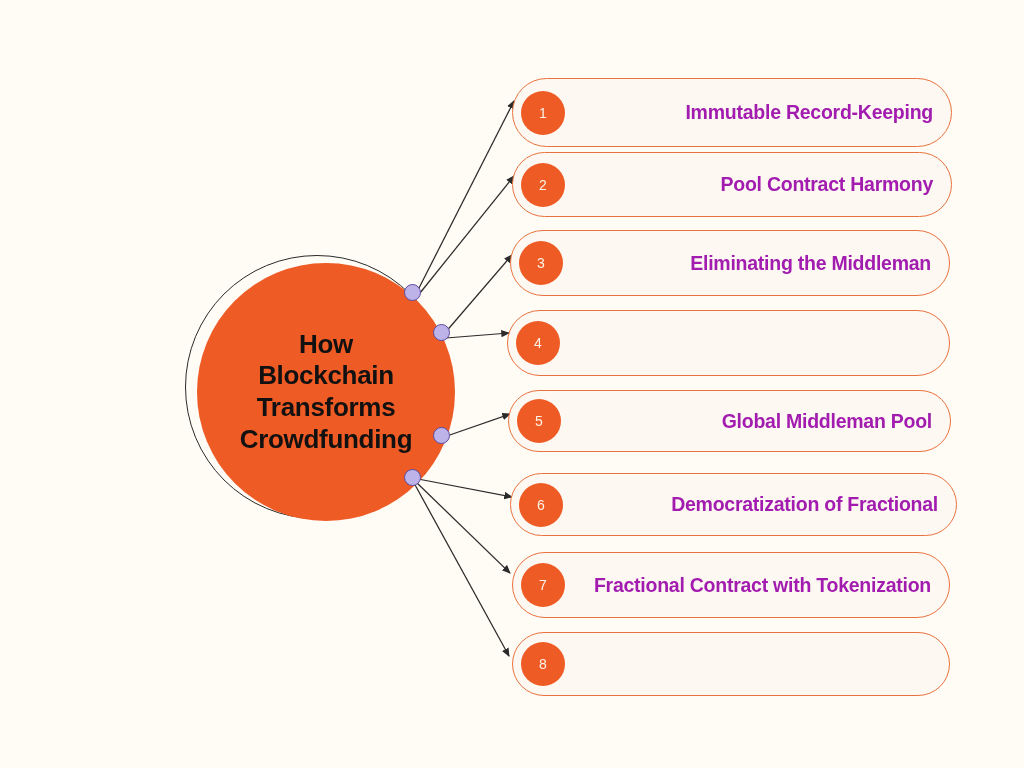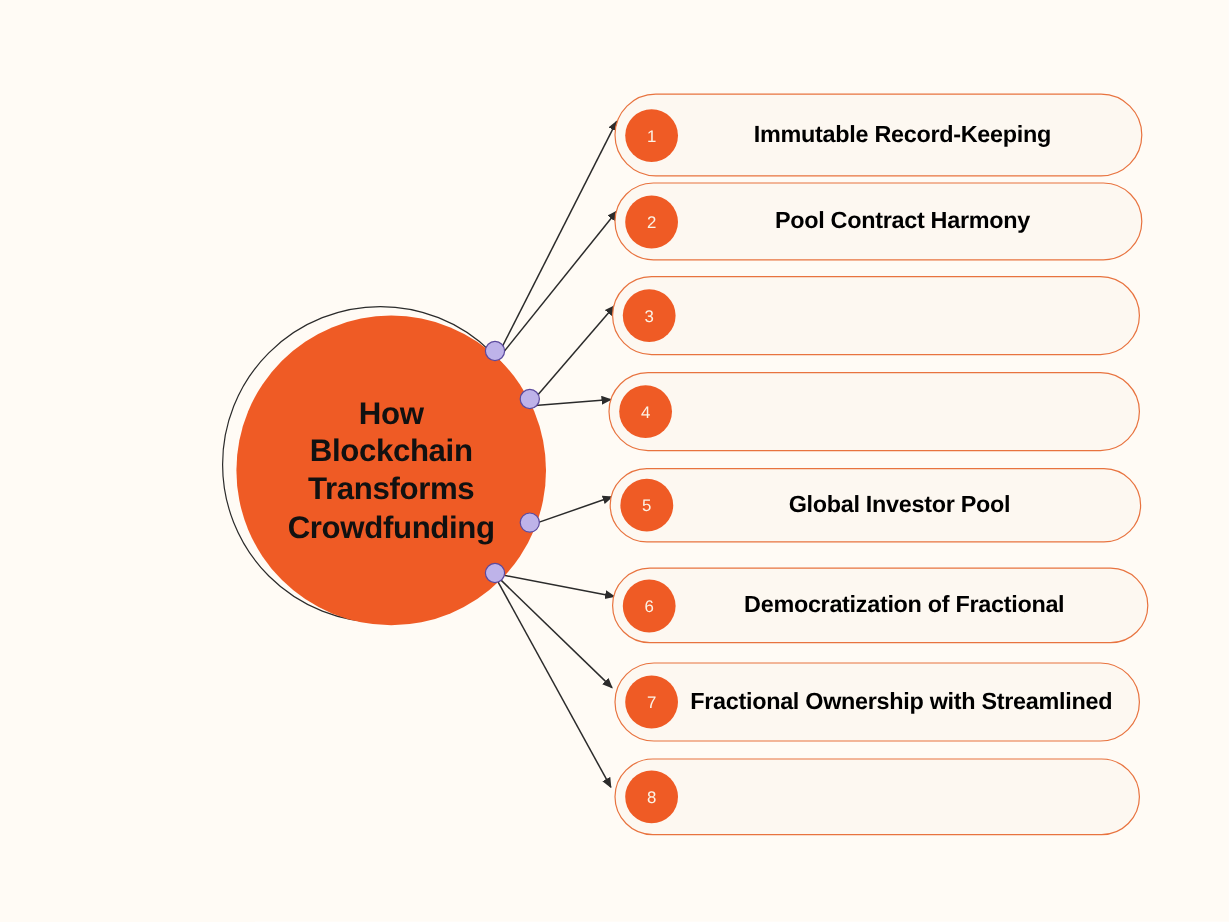--- a/index.html
+++ b/index.html
@@ -100,22 +100,22 @@
     display: flex;
     align-items: center;
     justify-content: center;
     flex: none;
   }
   .pill-text {
     width: 100%;
     padding-left: 58px;
     padding-right: 18px;
     box-sizing: border-box;
-    text-align: center;
-    color: #000000;
+    text-align: right;
+    color: #a21caf;
     font-weight: bold;
     font-size: 19.5px;
     line-height: 1.25;
     letter-spacing: -0.25px;
   }
 </style>
 </head>
 <body>
 
 <div id="canvas">
@@ -158,38 +158,39 @@
     <div class="pill-text">Immutable Record-Keeping</div>
   </div>
 
   <div class="pill" style="left:512px; top:152px; width:440px; height:65px;">
     <div class="pill-badge">2</div>
     <div class="pill-text">Pool Contract Harmony</div>
   </div>
 
   <div class="pill" style="left:510px; top:230px; width:440px; height:66px;">
     <div class="pill-badge">3</div>
+    <div class="pill-text">Eliminating the Middleman</div>
   </div>
 
   <div class="pill" style="left:507px; top:310px; width:443px; height:66px;">
     <div class="pill-badge">4</div>
   </div>
 
   <div class="pill" style="left:508px; top:390px; width:443px; height:62px;">
     <div class="pill-badge">5</div>
-    <div class="pill-text">Global Investor Pool</div>
+    <div class="pill-text">Global Middleman Pool</div>
   </div>
 
   <div class="pill" style="left:510px; top:473px; width:447px; height:63px;">
     <div class="pill-badge">6</div>
     <div class="pill-text">Democratization of Fractional</div>
   </div>
 
   <div class="pill" style="left:512px; top:552px; width:438px; height:66px;">
     <div class="pill-badge">7</div>
-    <div class="pill-text">Fractional Ownership with Streamlined</div>
+    <div class="pill-text">Fractional Contract with Tokenization</div>
   </div>
 
   <div class="pill" style="left:512px; top:632px; width:438px; height:64px;">
     <div class="pill-badge">8</div>
   </div>
 
 </div>
 
 </body></html>

